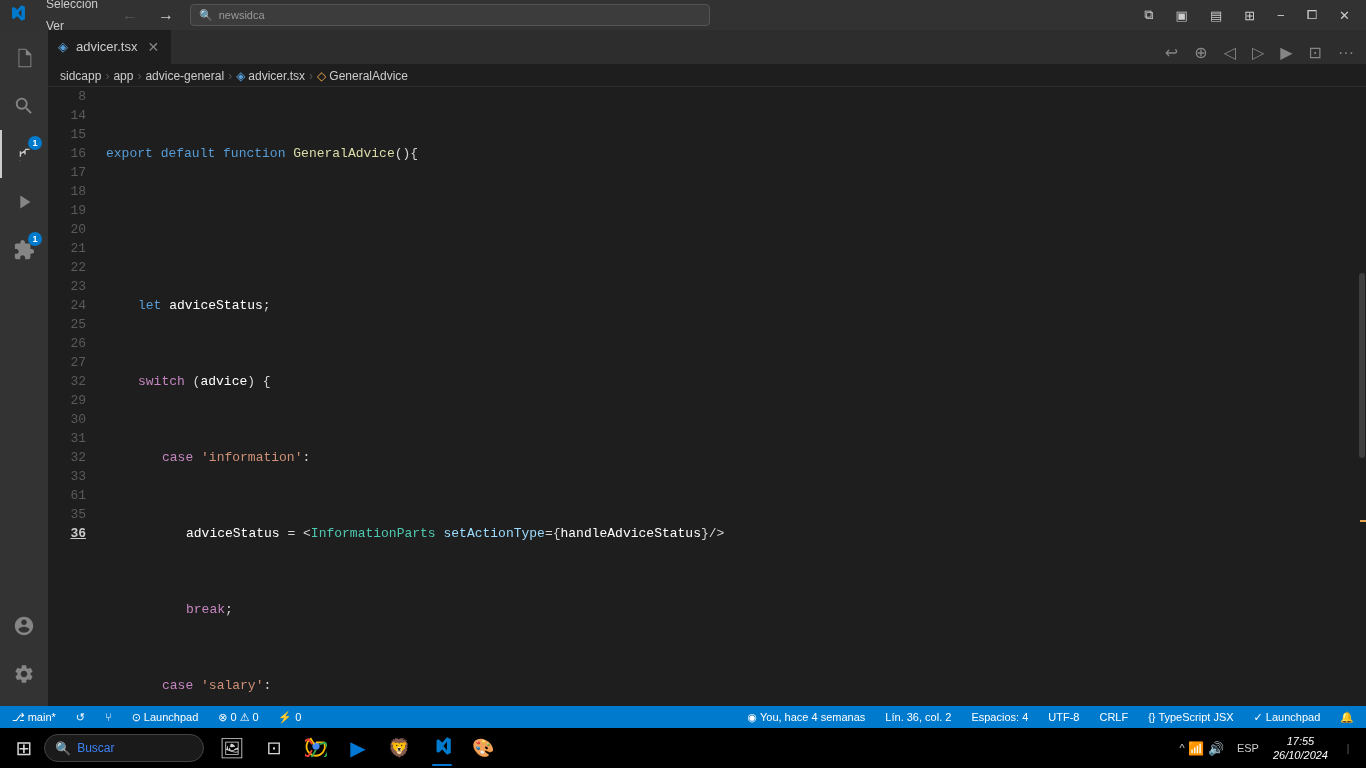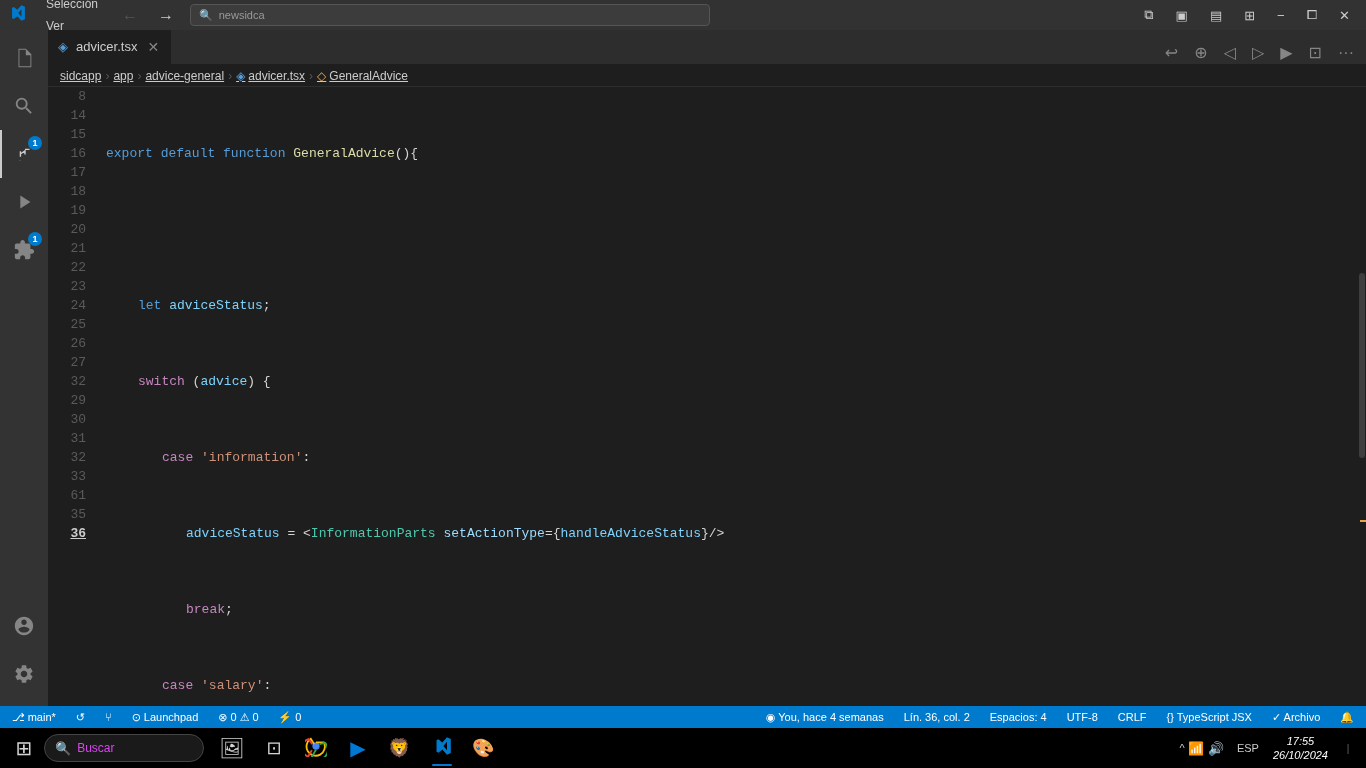--- a/index.html
+++ b/index.html
@@ -123,21 +123,21 @@
       display: flex;
       align-items: center;
       padding: 0 12px;
       gap: 4px;
       font-size: 12px;
       color: #858585;
       flex-shrink: 0;
       border-bottom: 1px solid #2d2d2d;
     }
     .breadcrumb-sep { color: #555; }
-    .breadcrumb-item { color: #cccccc; cursor: pointer; display: flex; align-items: center; gap: 3px; text-decoration: underline; }
+    .breadcrumb-item { color: #cccccc; cursor: pointer; display: flex; align-items: center; gap: 3px; }
 
     
     .code-editor {
       flex: 1;
       overflow: auto;
       background: #1e1e1e;
       position: relative;
       display: flex;
     }
     .line-numbers {
@@ -164,21 +164,21 @@
       padding-left: 8px;
       overflow-x: auto;
     }
     .code-line { height: 19px; display: flex; align-items: center; }
 
     
     .kw { color: #569cd6; } 
     .kw2 { color: #c586c0; } 
     .fn { color: #dcdcaa; } 
     .str { color: #ce9178; } 
-    .var { color: #7dd3fc; } 
+    .var { color: #ffffff; } 
     .jsx-tag { color: #4ec9b0; } 
     .jsx-attr { color: #9cdcfe; } 
     .plain { color: #d4d4d4; }
 
     
     .status-bar {
       height: 22px;
       background: #007acc;
       display: flex;
       align-items: center;
@@ -511,35 +511,35 @@
     <div class="status-item">
       <span>UTF-8</span>
     </div>
     <div class="status-item">
       <span>CRLF</span>
     </div>
     <div class="status-item">
       <span>{} TypeScript JSX</span>
     </div>
     <div class="status-item">
-      <span>✓ Archivo</span>
+      <span>✓ Launchpad</span>
     </div>
     <div class="status-item">
       <span>🔔</span>
     </div>
   </div>
 </div>
 
 <div class="taskbar">
   <div class="taskbar-start">
     <span style="font-size:20px;">⊞</span>
   </div>
   <div class="taskbar-search-box">
     <span style="font-size:13px;">🔍</span>
-    <span style="font-size:12px;color:#d946ef;text-align:right;">Buscar</span>
+    <span style="font-size:12px;color:#3b82f6;text-align:right;">Buscar</span>
   </div>
   <div class="taskbar-apps">
     <div class="taskbar-app" title="Wallpaper">
       <span style="font-size:20px;">🖼</span>
     </div>
     <div class="taskbar-app" title="Task View">
       <span style="font-size:18px;">⊡</span>
     </div>
     <div class="taskbar-app" title="Chrome">
       <span style="font-size:20px;">

